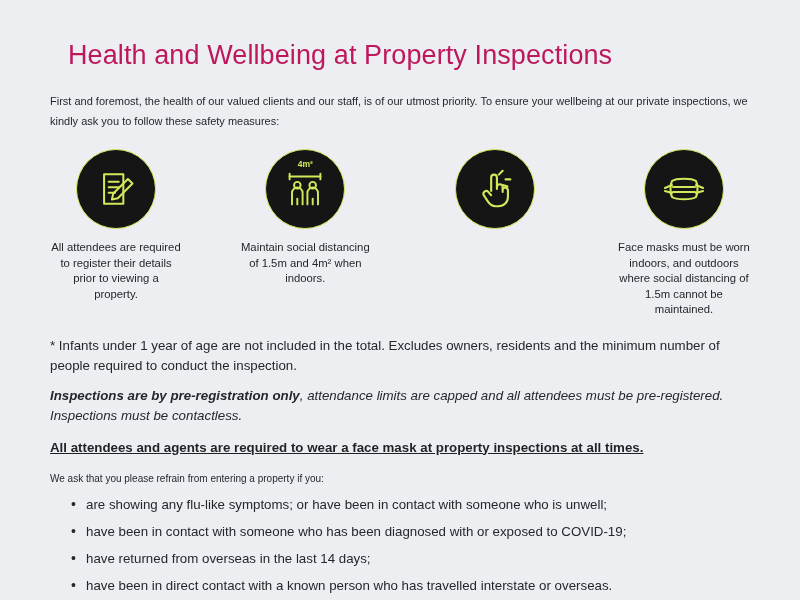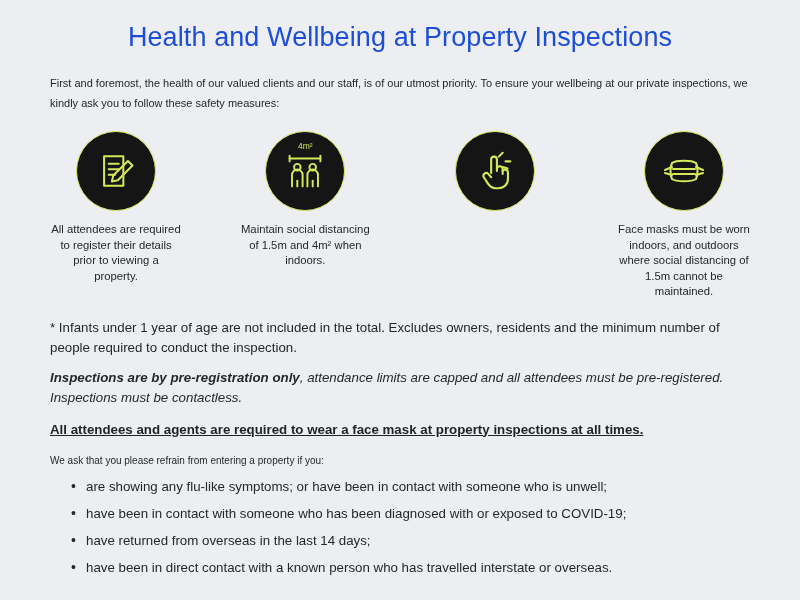--- a/index.html
+++ b/index.html
@@ -15,27 +15,26 @@
     overflow: hidden;
   }
   .page {
     width: 800px;
     height: 600px;
     position: relative;
     box-sizing: border-box;
     padding: 0 50px;
   }
   .title {
-    text-align: center;
     font-size: 27px;
     font-weight: normal;
     letter-spacing: 0.1px;
-    margin: 0;
+    margin: 18px;
     padding-top: 22px;
-    color: #1d4ed8;
+    color: #be185d;
   }
   .intro {
     margin-top: 20px;
     font-size: 11px;
     line-height: 20px;
     color: #23282b;
   }
   .icons-row {
     margin-top: 18px;
     display: flex;
@@ -51,20 +50,21 @@
   .circle {
     width: 78px;
     height: 78px;
     border-radius: 50%;
     background: #151515;
     border: 1.5px solid #d4e85a;
     display: flex;
     align-items: center;
     justify-content: center;
     position: relative;
+    font-weight: bold;
   }
   .caption {
     margin-top: 11px;
     font-size: 11.3px;
     line-height: 15.5px;
     text-align: center;
     color: #23282b;
   }
   .note {
     margin-top: 18px;

